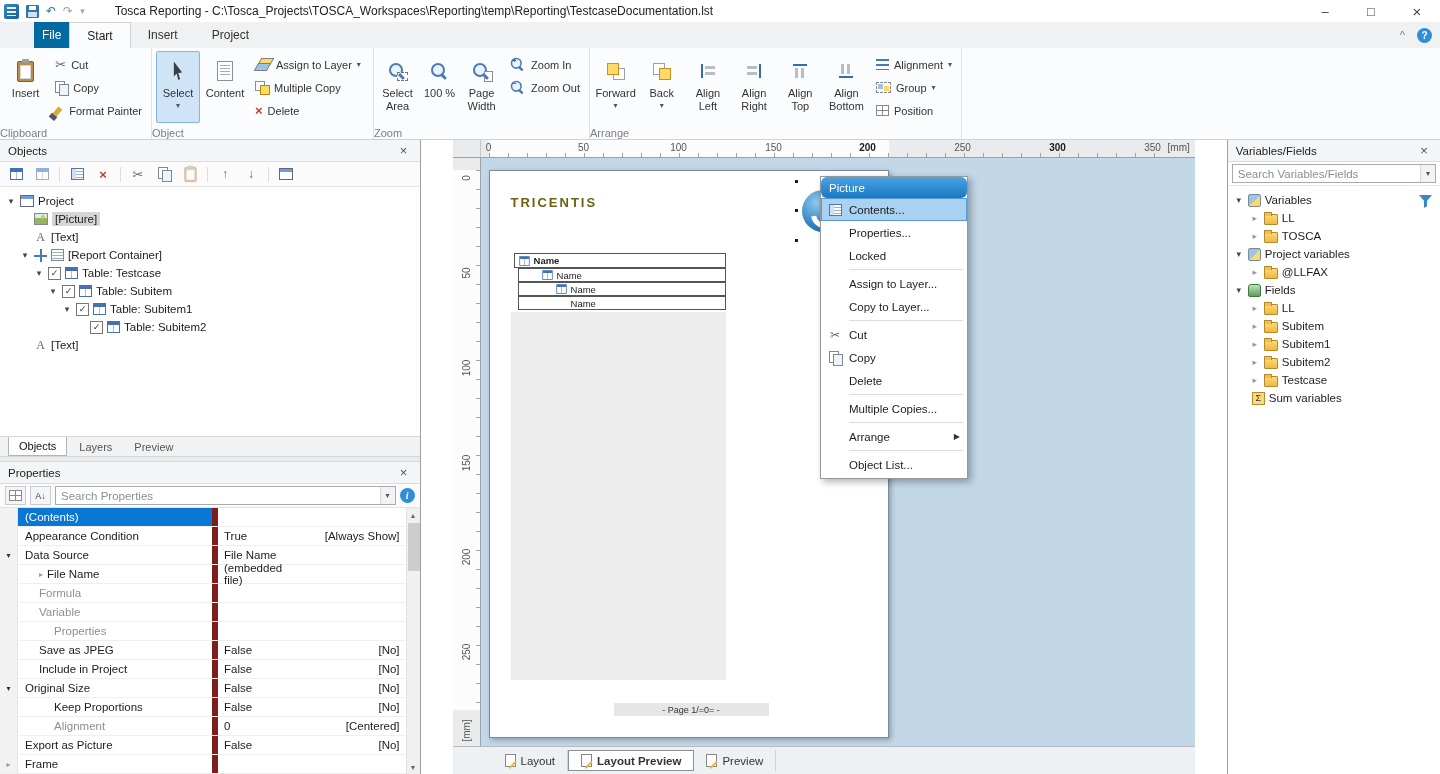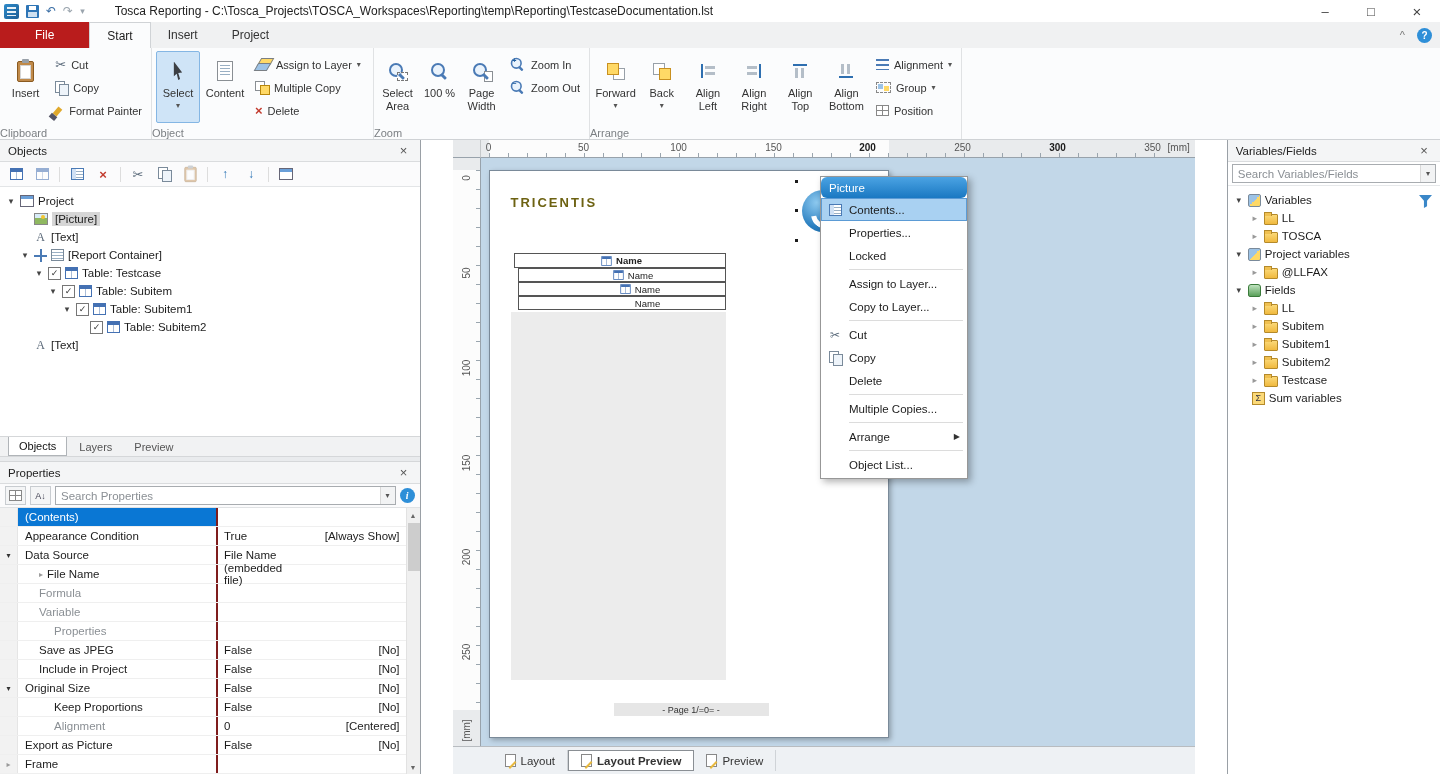--- a/index.html
+++ b/index.html
@@ -17,21 +17,21 @@
   .ic-save { width:13px; height:13px; background:#2e75b6; border-radius:1px; position:relative; }
   .ic-save::before { content:""; position:absolute; top:1px; left:3px; width:7px; height:4px; background:#fff; }
   .ic-save::after { content:""; position:absolute; bottom:1px; left:2px; width:9px; height:5px; background:#cfe0f0; }
   .tb-title { margin-left:30px; font-size:12px; color:#222; white-space:nowrap; }
   .wbtns { margin-left:auto; display:flex; height:22px; }
   .wbtn { width:46px; display:flex; align-items:center; justify-content:center; font-size:13px; color:#444; }
 
   
   .tabrow { height:26px; background:#f0f1f2; display:flex; align-items:stretch; position:relative; }
   .rtab { padding:0 17px; display:flex; align-items:center; font-size:12px; color:#333; }
-  .rtab.file { background:#b91c1c; color:#fff; padding:0 35px; }
+  .rtab.file { background:#0369a1; color:#fff; padding:0 8px;margin-left:34px; }
   .rtab.active { background:#fbfcfd; border:1px solid #d0d3d6; border-bottom:none; color:#1c1c1c; }
   .tabrow-right { position:absolute; right:8px; top:0; bottom:0; display:flex; align-items:center; gap:12px; }
   .caret-up { font-size:11px; color:#777; }
   .help-ic { width:15px; height:15px; border-radius:50%; background:#2e8fd8; color:#fff; font-size:10px; font-weight:bold; display:flex; align-items:center; justify-content:center; }
 
   
   .ribbon { height:92px; background:#fbfcfd; border-bottom:1px solid #cfd2d5; display:flex; }
   .rgroup { position:relative; border-right:1px solid #e0e2e4; padding:3px 4px 13px 4px; display:flex; align-items:flex-start; gap:3px; }
   .glabel { position:absolute; bottom:0; left:0; right:0; text-align:left; font-size:11px; color:#7b7f83; }
   .rbtn-lg { width:44px; min-height:72px; padding-top:3px; display:flex; flex-direction:column; align-items:center; border:1px solid transparent; border-radius:2px; }
@@ -138,21 +138,21 @@
   .ptool { height:24px; flex:none; display:flex; align-items:center; gap:4px; padding:0 5px; background:#fbfbfc; border-bottom:1px solid #e0e2e4; }
   .ptool .tb2 { width:21px; height:19px; border:1px solid #c8ccd0; background:#f4f5f6; display:flex; align-items:center; justify-content:center; font-size:9px; color:#445; }
   .combo { position:relative; flex:1; height:19px; }
   .combo input { width:100%; height:100%; border:1px solid #a8acb0; padding:0 18px 0 5px; font-family:"Liberation Sans",sans-serif; font-size:11.5px; color:#444; background:#fff; }
   .combo input::placeholder { color:#8a8f94; opacity:1; }
   .carr { position:absolute; right:1px; top:1px; bottom:1px; width:15px; background:#f2f3f4; border-left:1px solid #d8d8d8; display:flex; align-items:center; justify-content:center; font-size:8px; color:#555; }
   .info { width:15px; height:15px; flex:none; border-radius:50%; background:#2e8fd8; color:#fff; font-size:10px; font-weight:bold; font-family:"Liberation Serif",serif; font-style:italic; display:flex; align-items:center; justify-content:center; }
   .pgrid { position:relative; height:266px; background:#fff; overflow:hidden; }
   .prow { display:flex; height:19px; align-items:stretch; border-bottom:1px solid #efefef; font-size:11.5px; }
   .pgut { width:18px; flex:none; background:#f2f2f2; border-right:1px solid #e5e5e5; display:flex; align-items:center; justify-content:center; font-size:8px; color:#333; }
-  .pname { width:200px; flex:none; padding-left:7px; display:flex; align-items:center; gap:4px; border-right:2px solid #7f1d1d; color:#1c1c1c; }
+  .pname { width:200px; flex:none; padding-left:7px; display:flex; align-items:center; gap:4px; border-right:6px solid #7f1d1d; color:#1c1c1c; }
   .pname.ind1 { padding-left:21px; }
   .pname.ind2 { padding-left:36px; }
   .pname.dim { color:#8a8f94; }
   .pval { flex:1; padding-left:6px; display:flex; align-items:center; }
   .phint { width:118px; flex:none; display:flex; align-items:center; justify-content:flex-end; padding-right:20px; color:#222; }
   .prow.rsel .pname { background:#0a77d4; color:#fff; }
   .bold { font-weight:normal; }
   .inexp { font-size:8px; color:#999; }
   .pscroll { position:absolute; right:0; top:0; width:14px; height:266px; background:#f0f0f0; border-left:1px solid #e2e2e2; }
   .pscroll .sa { height:14px; display:flex; align-items:center; justify-content:center; font-size:7px; color:#666; }
@@ -170,21 +170,21 @@
   .runit { position:absolute; right:5px; top:2px; }
   .canvasbody { flex:1; display:flex; min-height:0; }
   .vruler { width:28px; flex:none; position:relative; background:#e9ebed; border-right:1px solid #98a2ab; font-size:10px; color:#555; }
   .vruler .strip { position:absolute; top:12px; left:0; right:0; height:540px; background:#fcfcfc; }
   .vruler .ticks { position:absolute; top:12px; right:0; width:4px; height:540px; background:repeating-linear-gradient(#9aa5ae 0 1px,transparent 1px 19px); }
   .vnum { position:absolute; left:50%; transform:translate(-50%,-50%) rotate(-90deg); }
   .vunit { position:absolute; bottom:10px; left:50%; transform:translateX(-50%) rotate(-90deg); }
   .viewport { flex:1; position:relative; background:#c2d7e8; overflow:hidden; }
   .page { position:absolute; left:8px; top:12px; width:400px; height:568px; background:#fff; border:1px solid #7a8a99; box-shadow:2px 2px 5px rgba(0,0,0,.28); }
   .brand { position:absolute; left:21px; top:24px; font-size:13px; font-weight:bold; letter-spacing:2px; color:#6d6212; }
-  .ptrow { position:absolute; border:1px solid #555; background:#fff; display:flex; align-items:center; gap:3px; font-size:9.5px; color:#222;justify-content:center; }
+  .ptrow { position:absolute; border:1px solid #555; background:#fff; display:flex; align-items:center; gap:3px; font-size:9.5px; color:#222; }
   .ptrow .ic-table { transform:scale(.8); }
   .tbody-gray { position:absolute; left:21px; top:141px; width:215px; height:368px; background:#ececec; }
   .pfooter { position:absolute; left:124px; top:532px; width:155px; height:13px; background:#e6e6e6; font-size:9px; color:#333; display:flex; align-items:center; justify-content:center; }
   .picobj { position:absolute; left:307px; top:11px; width:53px; height:58px; }
   .picimg { position:absolute; inset:3px; background:#fff; display:flex; align-items:center; justify-content:center; }
   .piccircle { width:42px; height:42px; border-radius:50%; background:radial-gradient(circle at 35% 30%,#8ecaf0,#2a7fc0 60%,#135f9a); position:relative; }
   .piccircle::after { content:""; position:absolute; left:9px; top:9px; width:20px; height:20px; border:5px solid #fff; border-left-color:transparent; border-radius:50%; transform:rotate(35deg); }
   .hdl { position:absolute; width:5px; height:5px; background:#1c1c1c; border:1px solid #fff; }
 
   .dtabs { height:28px; flex:none; background:#eef1f4; border-top:1px solid #b8bcc0; display:flex; align-items:center; padding-left:40px; }

